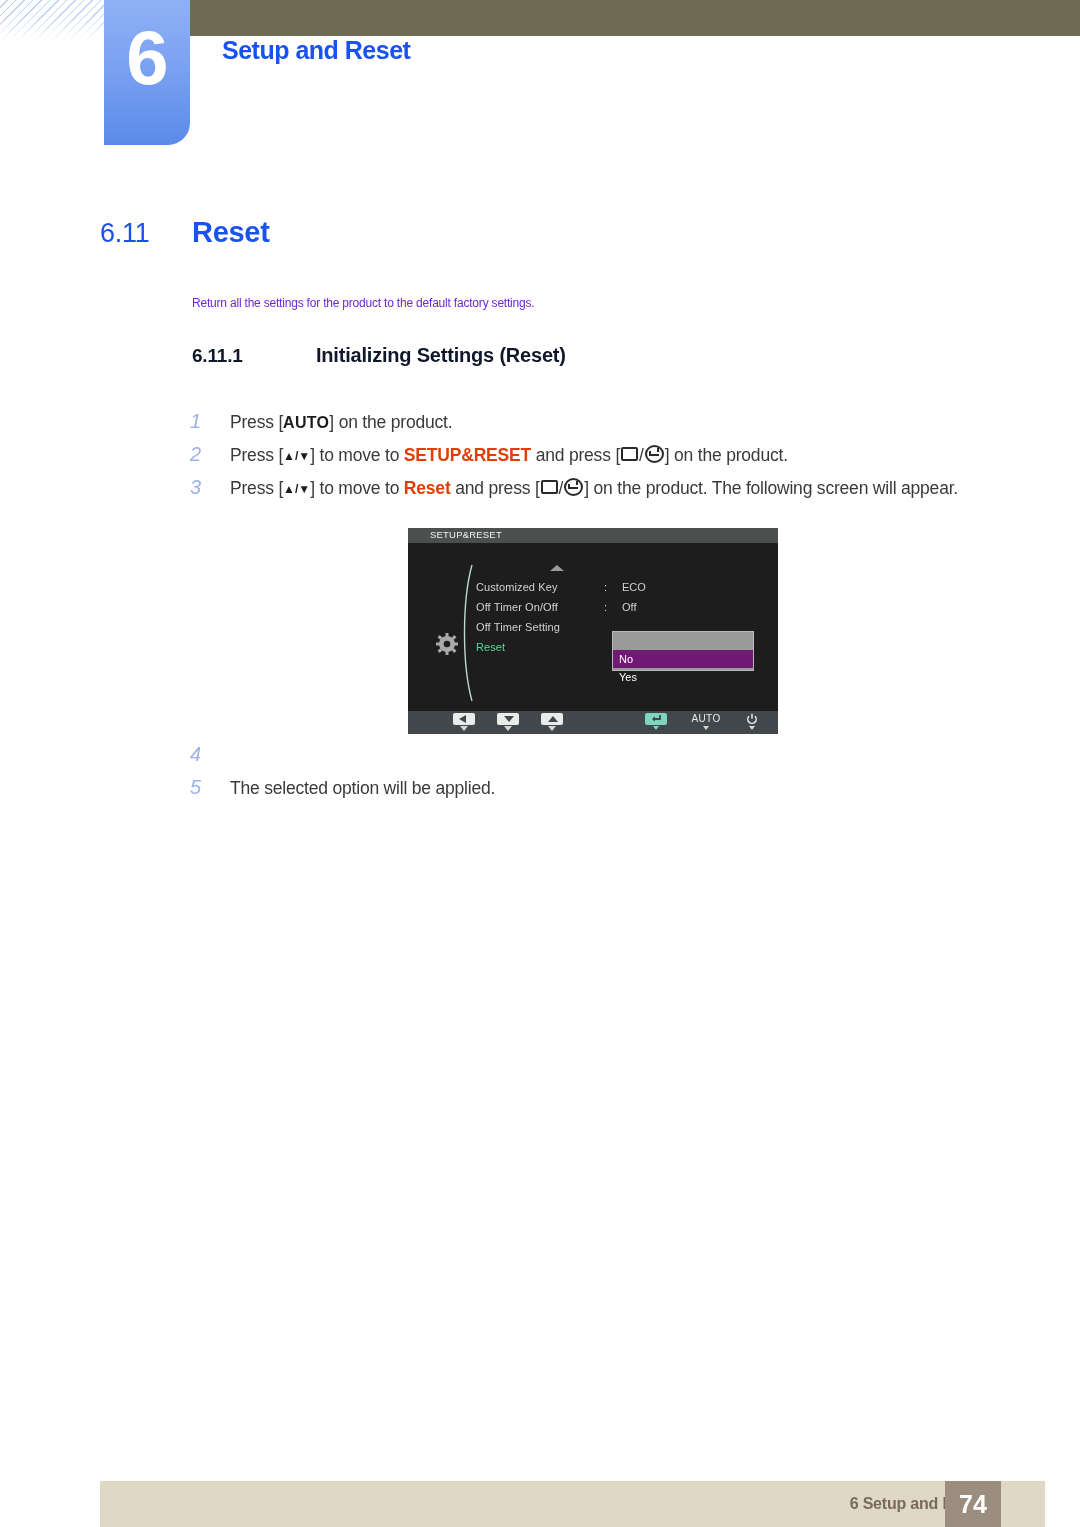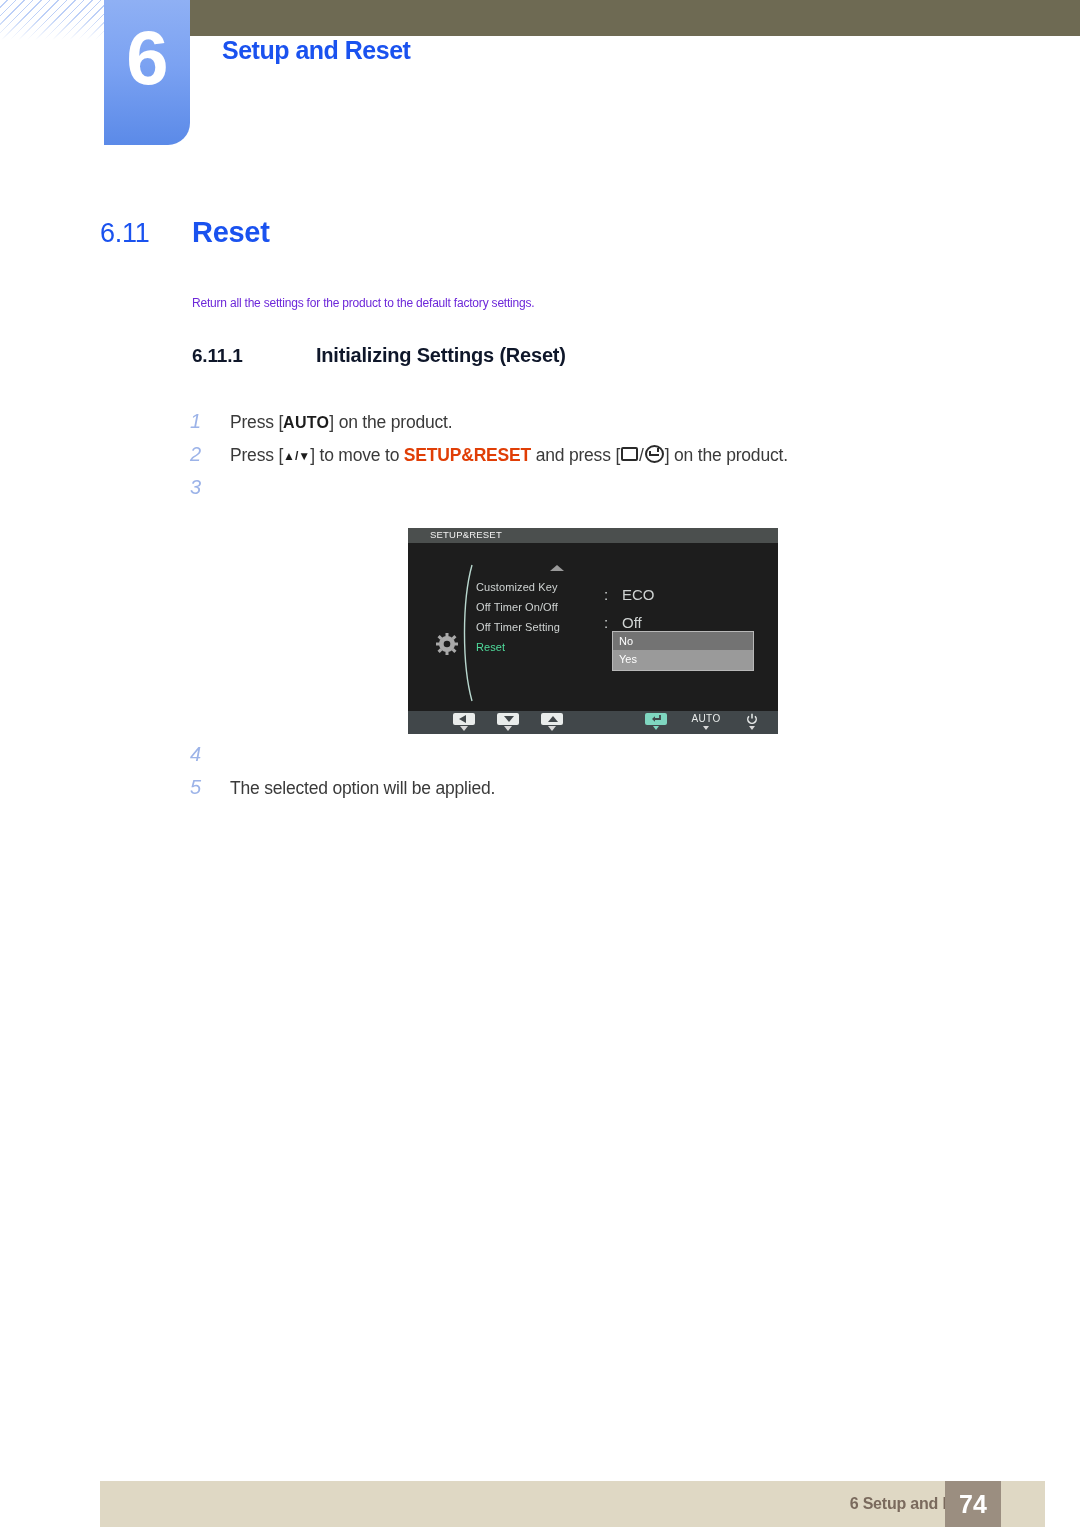--- a/index.html
+++ b/index.html
@@ -291,25 +291,24 @@
   .osd-item.sel {
     color: #4fdc9c;
   }
   .osd-values {
     position: absolute;
     left: 196px;
     top: 34px;
     width: 120px;
   }
   .osd-val {
-    font-size: 15px;
+    font-size: 11px;
     color: #cfd3d2;
     height: 20px;
     line-height: 20px;
-    margin-top: 8px;
   }
   .osd-val .colon {
     display: inline-block;
     width: 18px;
   }
   .osd-popup {
     position: absolute;
     left: 204px;
     top: 88px;
     width: 142px;
@@ -320,22 +319,23 @@
   }
   .osd-opt {
     height: 18px;
     line-height: 18px;
     font-size: 11px;
     color: #ffffff;
     padding-left: 6px;
     box-sizing: border-box;
   }
   .osd-opt.active {
-    background: #737373;
+    background: #701a75;
     color: #ffffff;
+    margin-top: 18px;
   }
   .osd-footer {
     position: absolute;
     top: 183px;
     left: 0;
     width: 370px;
     height: 23px;
     background: #41474a;
   }
   .osd-btn {
@@ -471,20 +471,21 @@
     <span class="step-body"><span>Press [</span><span class="kbd-menu">AUTO</span><span>] on the product.</span></span>
   </div>
 
   <div class="step">
     <span class="step-num">2</span>
     <span class="step-body"><span>Press [</span><span class="arrows">▲/▼</span><span>] to move to </span><span class="hl-orange">SETUP&amp;RESET</span><span> and press [</span><span class="icon-back"></span><span>/</span><span class="icon-enter"></span><span>] on the product.</span></span>
   </div>
 
   <div class="step">
     <span class="step-num">3</span>
+    <span class="step-body"><span>Press [</span><span class="arrows">▲/▼</span><span>] to move to </span><span class="hl-orange">Reset</span><span> and press [</span><span class="icon-back"></span><span>/</span><span class="icon-enter"></span><span>] on the product. The following screen will appear.</span></span>
   </div>
 
 </div>
 
 <div id="osd">
 
   <div class="osd-titlebar"></div>
   <div class="osd-title">SETUP&amp;RESET</div>
 
   <div class="osd-body">

